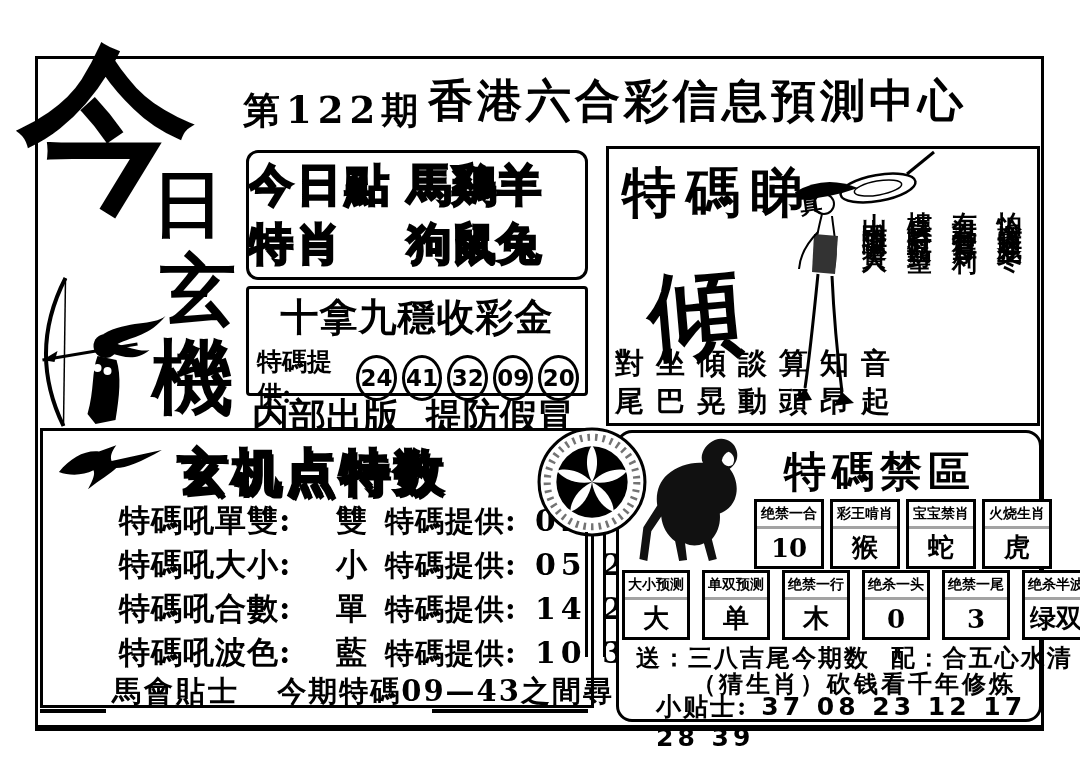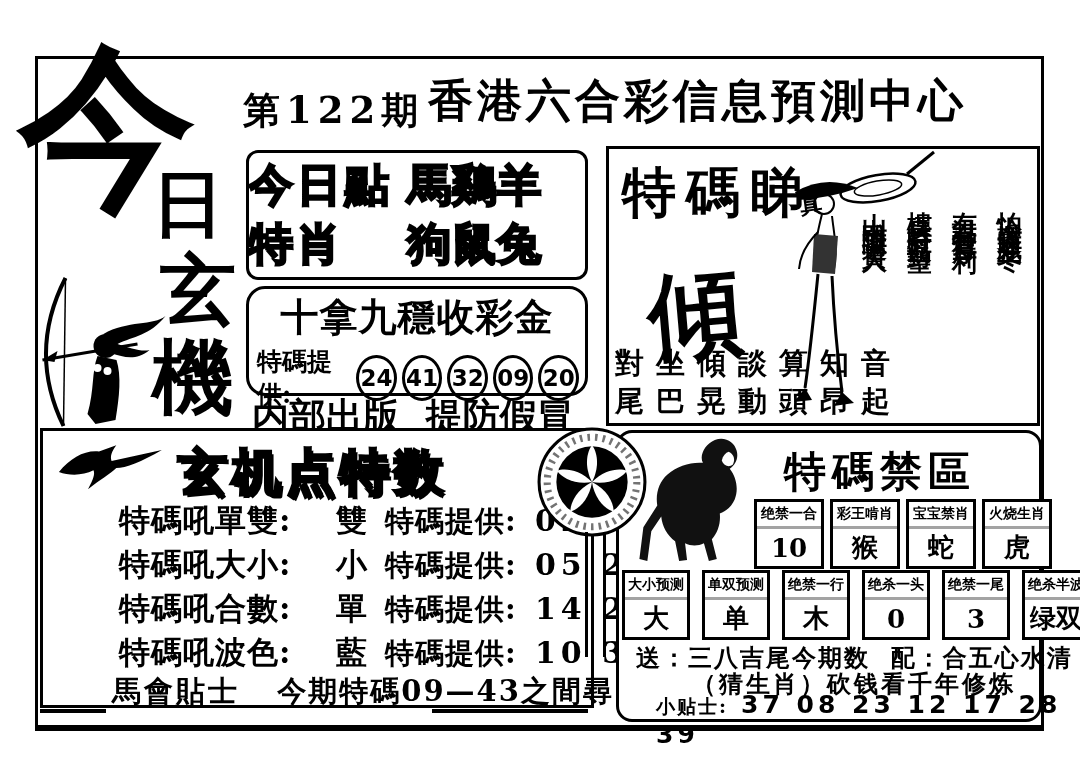--- a/index.html
+++ b/index.html
@@ -67,21 +67,21 @@
 </div>
 
 <div class="abs brush" style="left:243px;top:86px;font-size:37px;letter-spacing:6px;">第122期</div>
 <div class="abs mast" style="left:428px;top:78px;font-size:45px;letter-spacing:4px;">香港六合彩信息預測中心</div>
 
 <div class="abs box round10" style="left:246px;top:150px;width:336px;height:124px;display:flex;flex-direction:row;align-items:center;justify-content:center;">
   <div class="hollow" style="font-size:44px;letter-spacing:4px;font-family:'DejaVu Serif',serif;">今日點特肖</div>
   <div class="hollow" style="font-size:44px;letter-spacing:1px;font-family:'DejaVu Serif',serif;">馬鷄羊狗鼠兔</div>
 </div>
 
-<div class="abs box" style="left:246px;top:286px;width:336px;height:104px;border-radius:19px;">
+<div class="abs box" style="left:246px;top:286px;width:336px;height:104px;border-radius:4px;">
   <div class="heavy" style="font-size:38px;text-align:center;margin-top:3px;letter-spacing:1px;">十拿九穩收彩金</div>
   <div style="display:flex;align-items:center;gap:5px;padding:2px 6px 0 8px;">
     <span class="brush" style="font-size:25px;">特碼提供:</span>
     <span class="circle-num">24</span>
     <span class="circle-num">41</span>
     <span class="circle-num">32</span>
     <span class="circle-num">09</span>
     <span class="circle-num">20</span>
   </div>
 </div>
@@ -233,15 +233,15 @@
   </div>
   <div class="cellcol" style="width:62px;">
     <div class="h">绝杀半波</div>
     <div class="v">绿双</div>
   </div>
 </div>
 
 <div class="abs brush pre" style="left:636px;top:642px;font-size:24px;letter-spacing:2px;">送：三八吉尾今期数  配：合五心水清</div>
 <div class="abs brush" style="left:692px;top:668px;font-size:24px;letter-spacing:3px;">（猜生肖）砍钱看千年修炼</div>
 <div class="abs" style="left:656px;top:690px;">
-  <span class="brush" style="font-size:19px;letter-spacing:2px;">小贴士:</span>
+  <span class="brush" style="font-size:25px;letter-spacing:2px;">小贴士:</span>
   <span class="heavy" style="font-size:25px;letter-spacing:4px;margin-left:8px;font-weight:700;">37 08 23 12 17 28 39</span>
 </div>
 
 </body></html>

